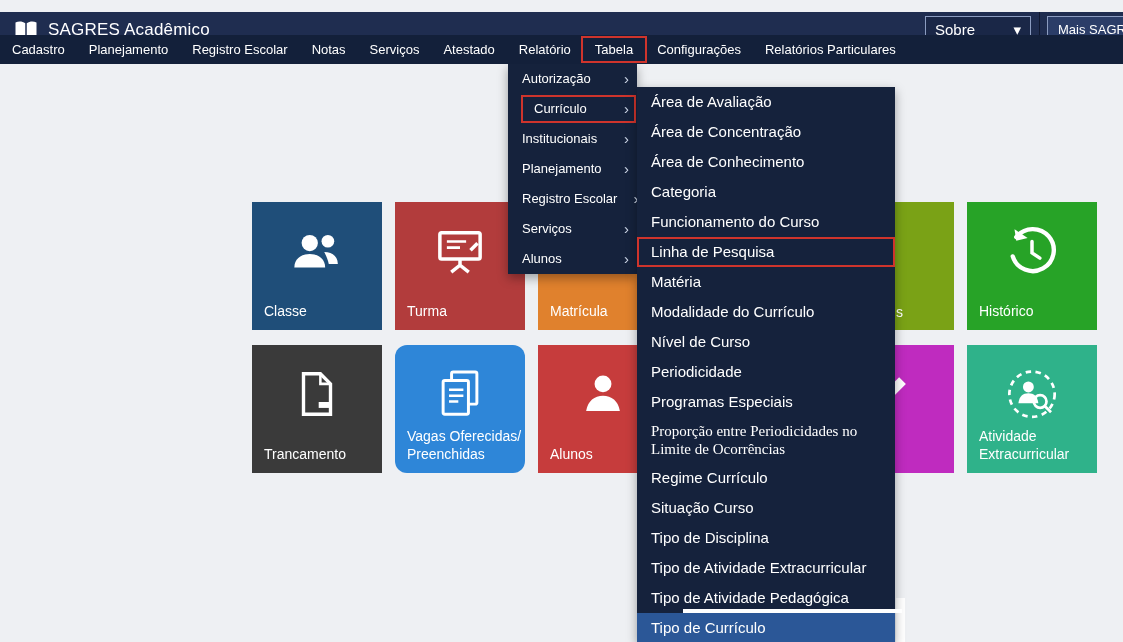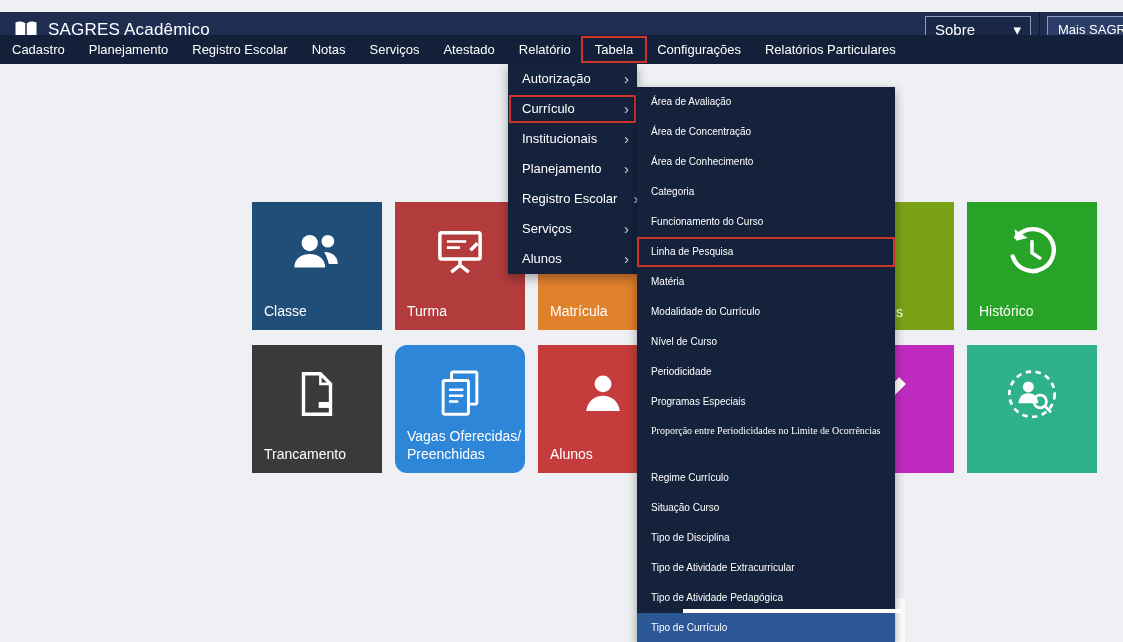--- a/index.html
+++ b/index.html
@@ -40,24 +40,24 @@
   .tile .ticon { position:absolute; top:22px; left:50%; transform:translateX(-50%); }
   .tile .tlabel { position:absolute; left:12px; bottom:10px; font-size:14px; line-height:18px; }
   .tile .tfrag  { position:absolute; left:72px; bottom:10px; font-size:14px; }
 
   
   .panel { background:#15223c; box-shadow:0 4px 10px rgba(0,0,0,.35); z-index:20; position:absolute; overflow:hidden; }
   .dd { left:508px; top:64px; width:129px; height:210px; }
   .dd-item { height:30px; line-height:30px; padding:0 8px 0 14px; font-size:13px;
              display:flex; justify-content:space-between; align-items:center; cursor:pointer; white-space:nowrap;gap:16px; }
   .dd-item .chev { font-size:15px; color:#cfd8e8; }
-  .dd-item.red { outline:2px solid #cf342c; outline-offset:-3px; }
+  .dd-item.red { outline:2px solid #cf342c; outline-offset:-3px;margin-left:12px; }
 
   .sm { left:637px; top:87px; width:258px; height:555px; }
-  .sm-item { min-height:30px; line-height:30px; padding:0 10px 0 14px; font-size:10px;
+  .sm-item { min-height:30px; line-height:30px; padding:0 10px 0 14px; font-size:15px;
              cursor:pointer; white-space:nowrap; }
   .sm-item.red { outline:2px solid #cf342c; outline-offset:-2px; }
   .sm-item.wrap { white-space:normal; line-height:18px; padding-top:5px; padding-bottom:5px; height:46px;font-family:Liberation Serif, serif; }
   .sm-item.sel { background:#2b5797; }
 
   
   .white-line   { position:absolute; left:683px; top:609px; width:219px; height:4px; background:#fff; z-index:30; }
   .white-sliver { position:absolute; left:896px; top:598px; width:9px;  height:44px; background:#fff; z-index:6; }
 </style>
 </head>
@@ -158,20 +158,24 @@
 
 <div class="tile r2 c6" style="background-color: rgb(47, 178, 138);">
   <span class="ticon">
     <svg viewBox="0 0 64 64" width="58" height="58" fill="none" stroke="#fff">
       <circle cx="32" cy="30" r="25" stroke-width="3" stroke-dasharray="6 5"></circle>
       <circle cx="28" cy="22" r="6" fill="#fff" stroke="none"></circle>
       <path d="M17 40c1-8 5-11 11-11s10 3 11 11z" fill="#fff" stroke="none"></path>
       <circle cx="41" cy="38" r="7" stroke-width="3"></circle>
       <path d="M46 43l7 7" stroke-width="3"></path>
     </svg>
+  </span>
+  <span class="tlabel">
+    <span>Atividade</span><br>
+    <span>Extracurricular</span>
   </span>
 </div>
 
 <div class="white-sliver"></div>
 
 <div class="topbar">
   <span class="book">
     <svg viewBox="0 0 32 24" width="24" height="20" fill="#fff">
       <path d="M2 2c4-2 9-2 13 1v18C11 18 6 18 2 20z"></path>
       <path d="M30 2c-4-2-9-2-13 1v18c4-3 9-3 13-1z"></path>

